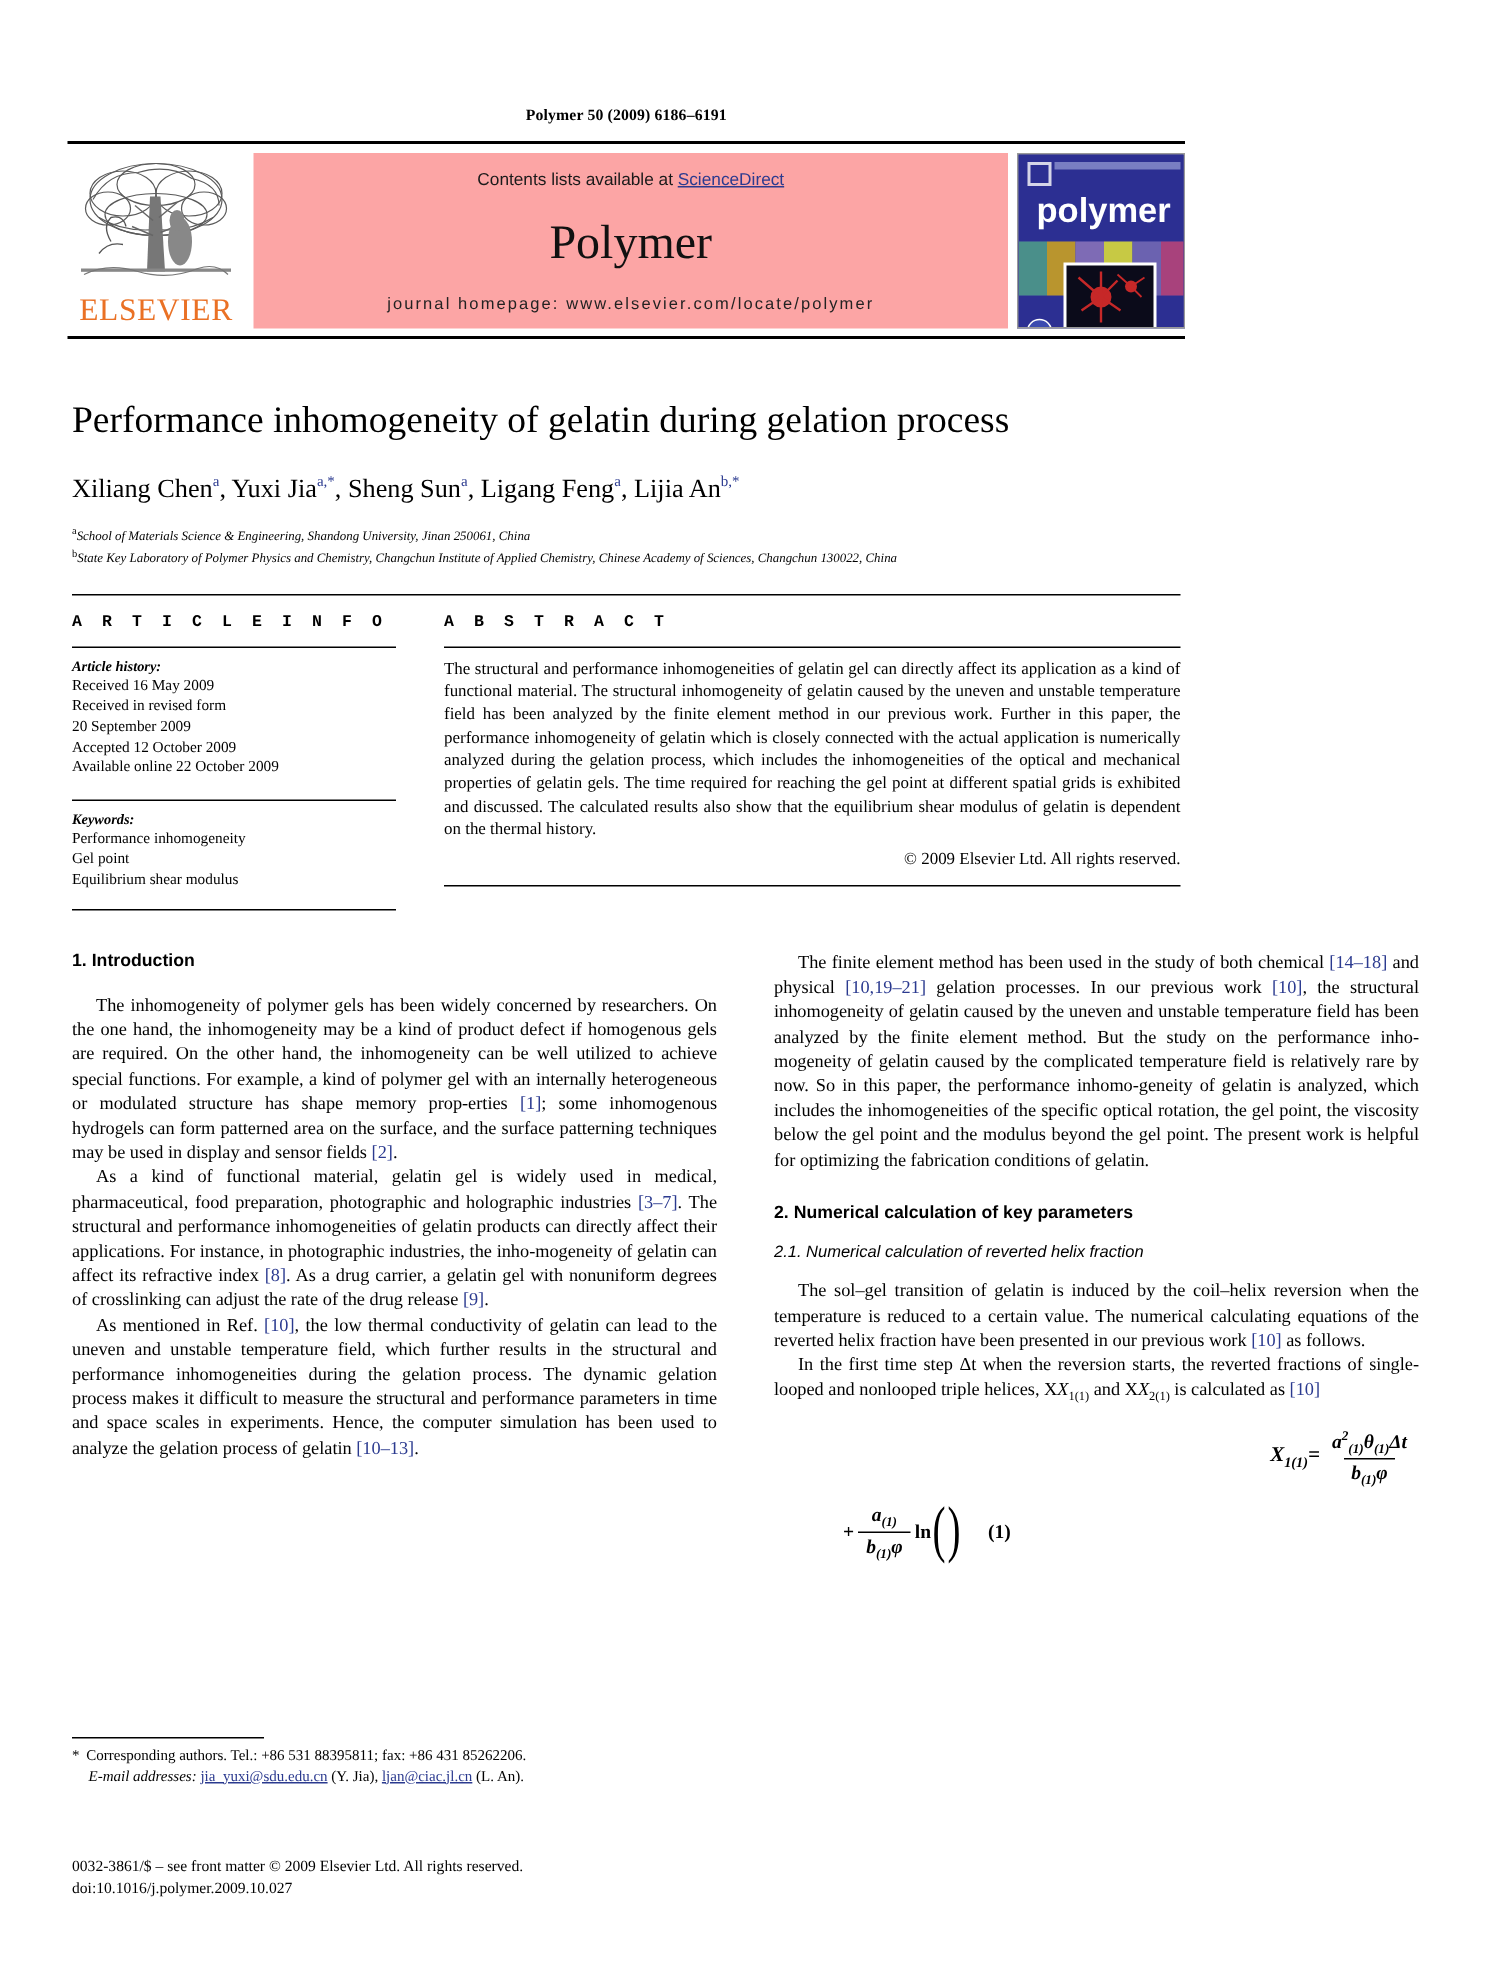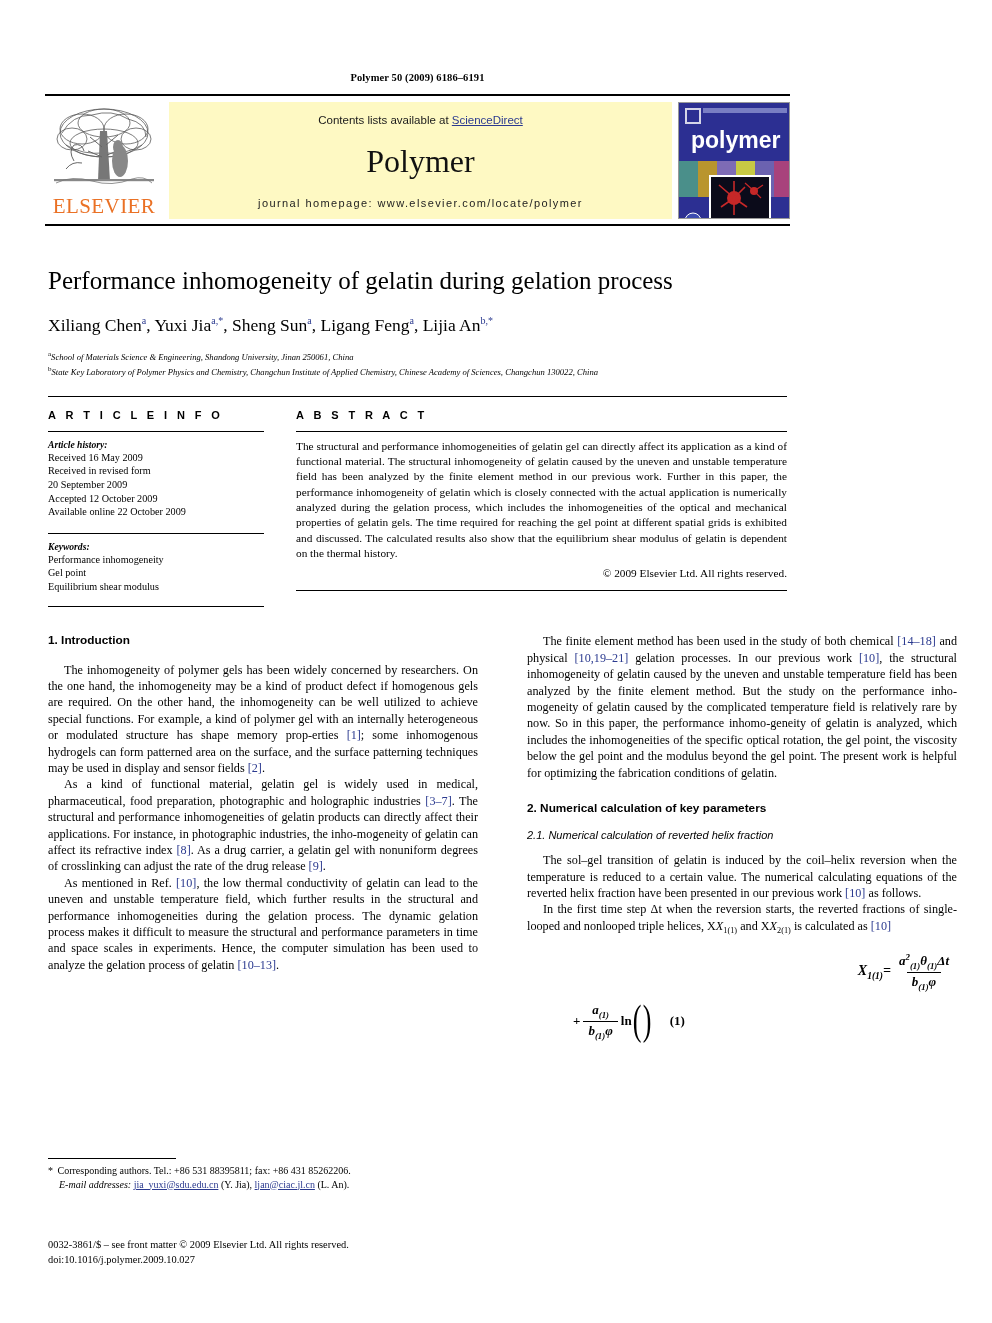--- a/index.html
+++ b/index.html
@@ -48,21 +48,21 @@
     font-family: "Liberation Serif", serif;
     font-size: 21px;
     letter-spacing: 0.4px;
     color: #ea7125;
     line-height: 1;
     margin-top: 1px;
     font-weight: 400;
   }
   .masthead-center {
     flex: 1 1 auto;
-    background: #fef9c3;
+    background: #fca5a5;
     margin: 0 6px;
     display: flex;
     flex-direction: column;
     align-items: center;
     justify-content: space-between;
     padding: 12px 0 10px 0;
   }
   .contents-line {
     font-family: "Liberation Sans", sans-serif;
     font-size: 11.5px;
@@ -121,21 +121,21 @@
     border-top: 1.6px solid #000;
   }
   .info-area {
     margin: 0 48px;
     display: flex;
     padding-top: 12px;
   }
   .col-info { width: 236px; flex: 0 0 236px; padding-right: 20px; }
   .col-abs { flex: 1 1 auto; padding-left: 12px; }
   .sec-label {
-    font-family: Liberation Sans, sans-serif;
+    font-family: Liberation Mono, monospace;
     font-size: 11px;
     font-weight: bold;
     letter-spacing: 3.4px;
     margin-bottom: 10px;
   }
   .thin-rule { border-top: 1.4px solid #000; margin-bottom: 7px; }
   .hist-title, .kw-title {
     font-size: 9.6px;
     font-style: italic;
     font-weight: bold;
@@ -158,21 +158,21 @@
     font-size: 11.3px;
     text-align: right;
     margin-top: 6px;
   }
   .abs-rule-bottom { border-top: 1.6px solid #000; margin-top: 11px; }
 
   
   .body-cols {
     margin: 26px 48px 0 48px;
     display: flex;
-    gap: 49px;
+    gap: 38px;
   }
   .bcol { width: 430px; flex: 0 0 430px; }
   h2.head {
     font-family: "Liberation Sans", sans-serif;
     font-size: 11.8px;
     font-weight: bold;
     margin: 0 0 14px 0;
     line-height: 1.2;
   }
   h3.subhead {

